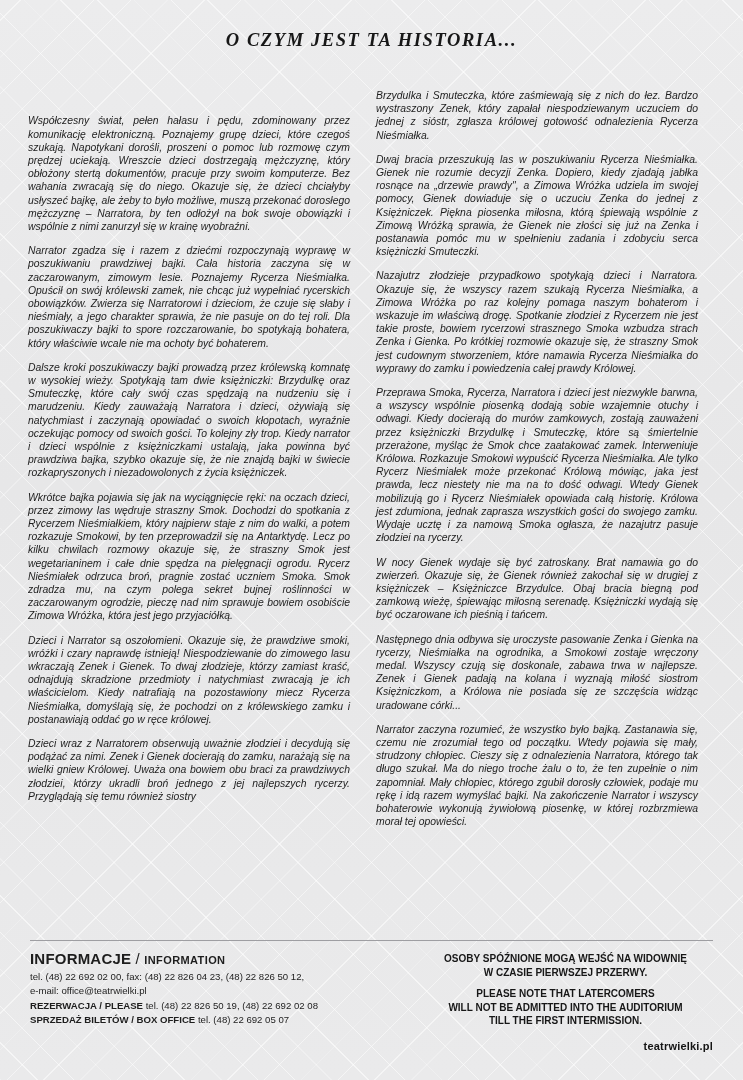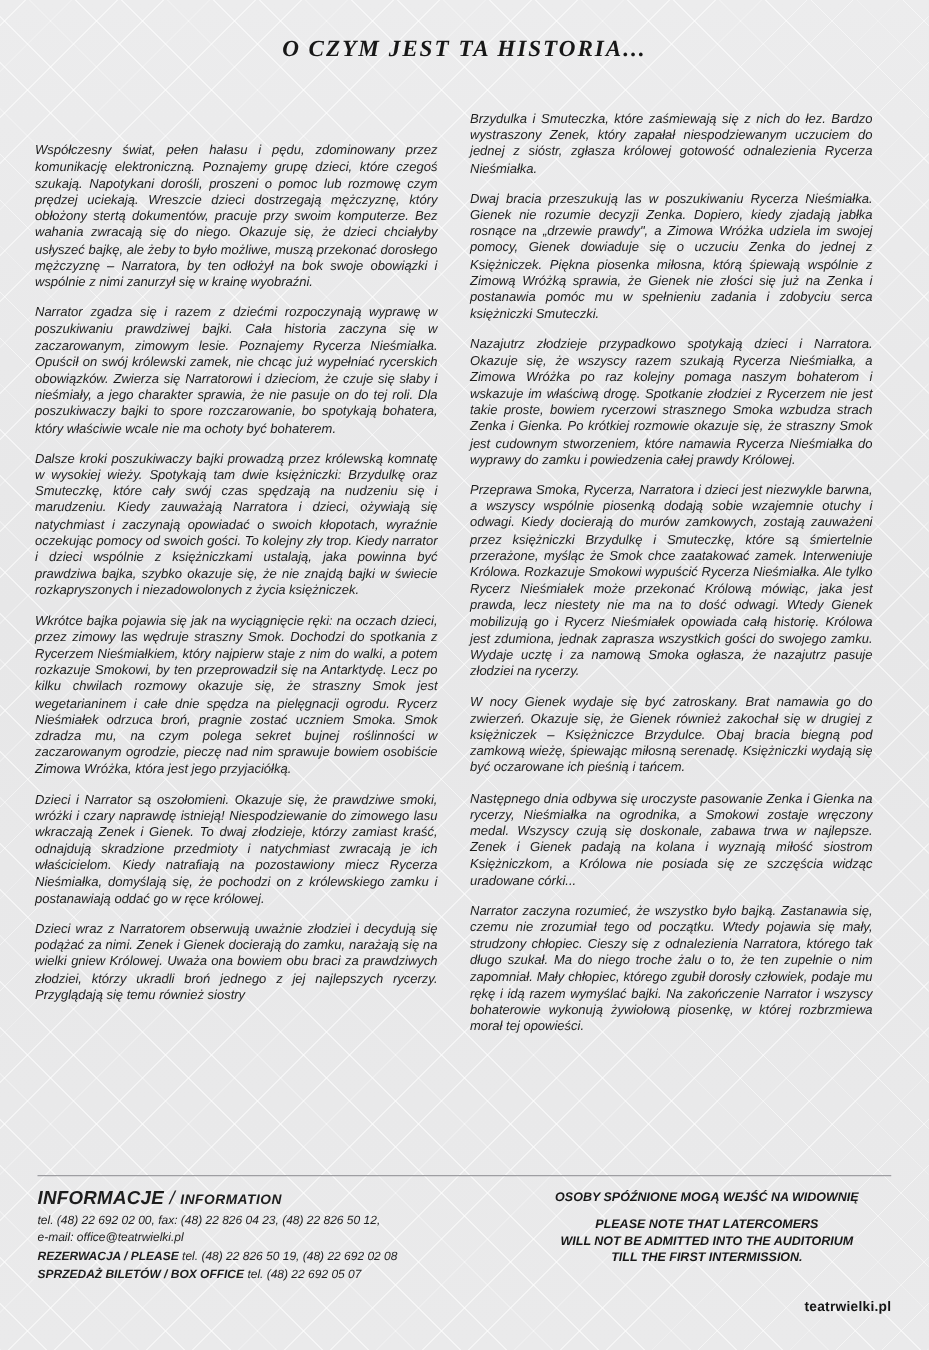--- a/index.html
+++ b/index.html
@@ -69,22 +69,21 @@
     top: 940px;
     border-top: 1px solid #9e9ea2;
   }
   .footer {
     position: absolute;
     left: 30px;
     right: 30px;
     top: 952px;
     display: flex;
     justify-content: space-between;
-    align-items: flex-start;
-    font-style: italic;
+    align-items: center;
   }
   .info {
     width: 385px;
     font-size: 9.6px;
     line-height: 14.6px;
     color: #1d1d1d;
   }
   .info .headline {
     font-size: 15px;
     font-weight: bold;
@@ -182,20 +181,21 @@
     </div>
     <div>
       <span class="lbl">SPRZEDAŻ BILETÓW / BOX OFFICE</span>
       <span>tel. (48) 22 692 05 07</span>
     </div>
   </div>
 
   <div class="notice">
     <div class="pl">
       <div>OSOBY SPÓŹNIONE MOGĄ WEJŚĆ NA WIDOWNIĘ</div>
+      <div>W CZASIE PIERWSZEJ PRZERWY.</div>
     </div>
     <div class="en">
       <div>PLEASE NOTE THAT LATERCOMERS</div>
       <div>WILL NOT BE ADMITTED INTO THE AUDITORIUM</div>
       <div>TILL THE FIRST INTERMISSION.</div>
     </div>
   </div>
 
 </div>
 

